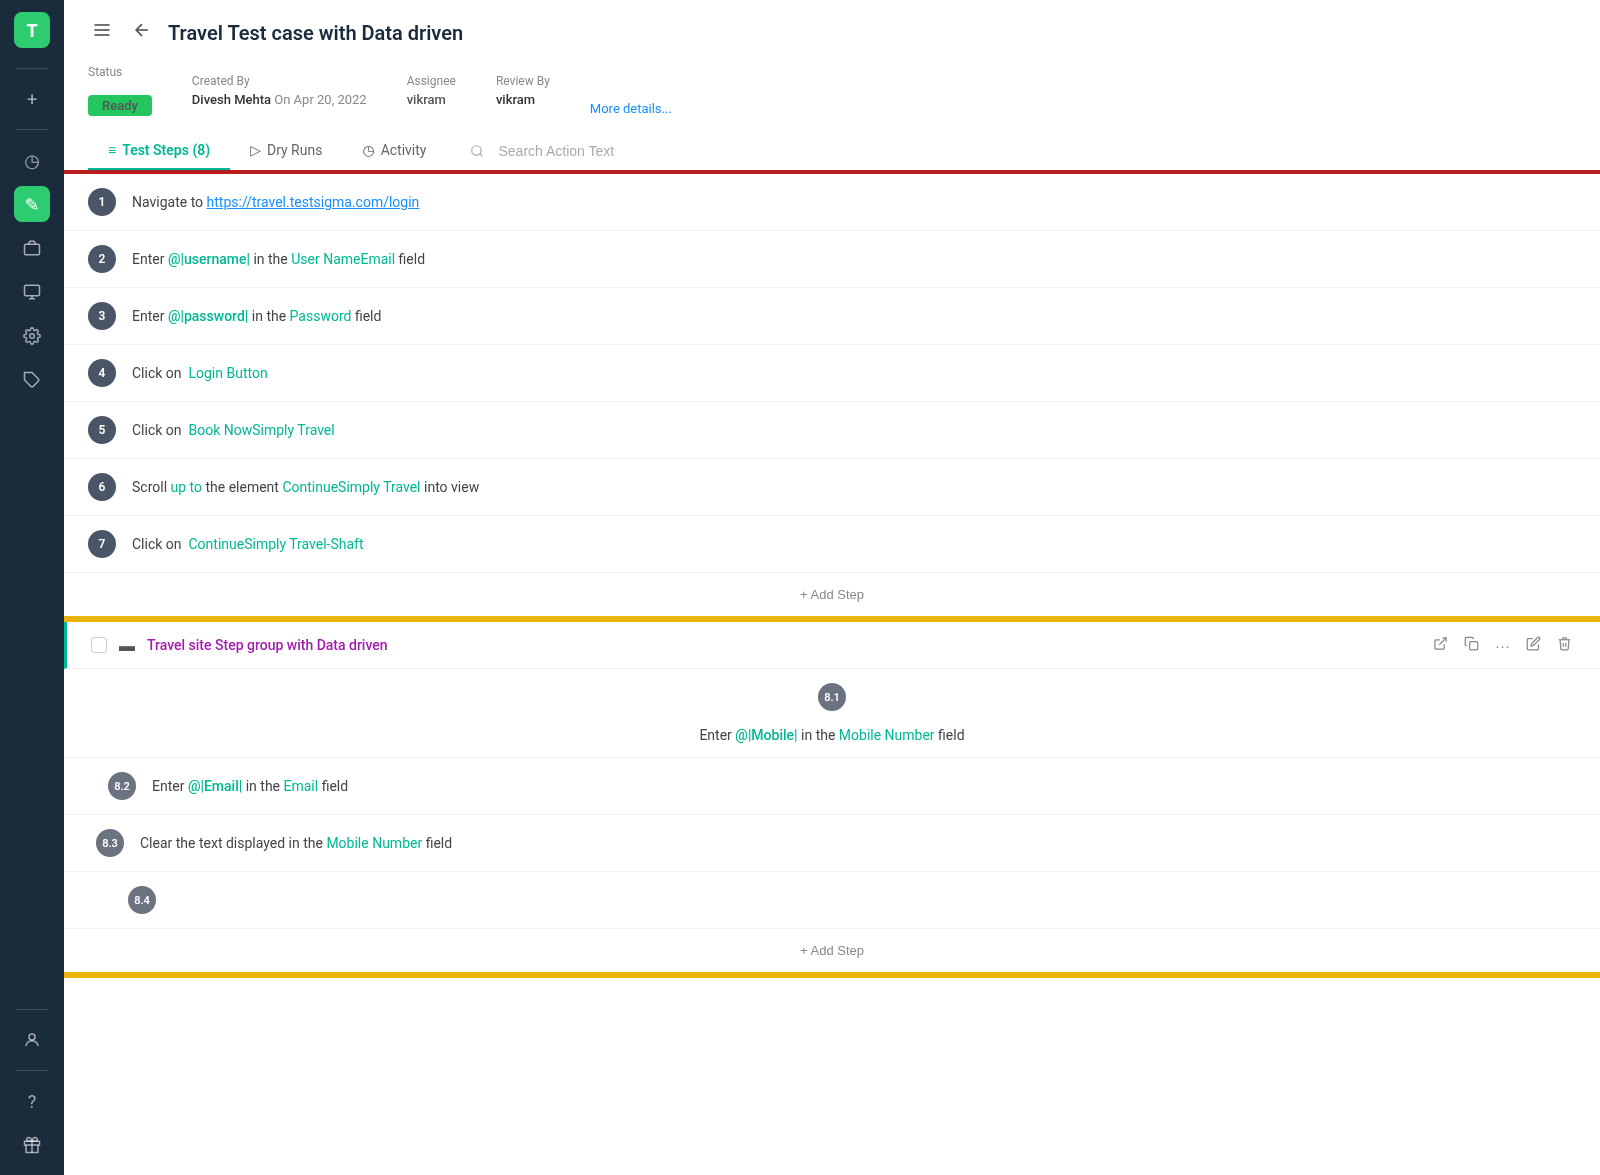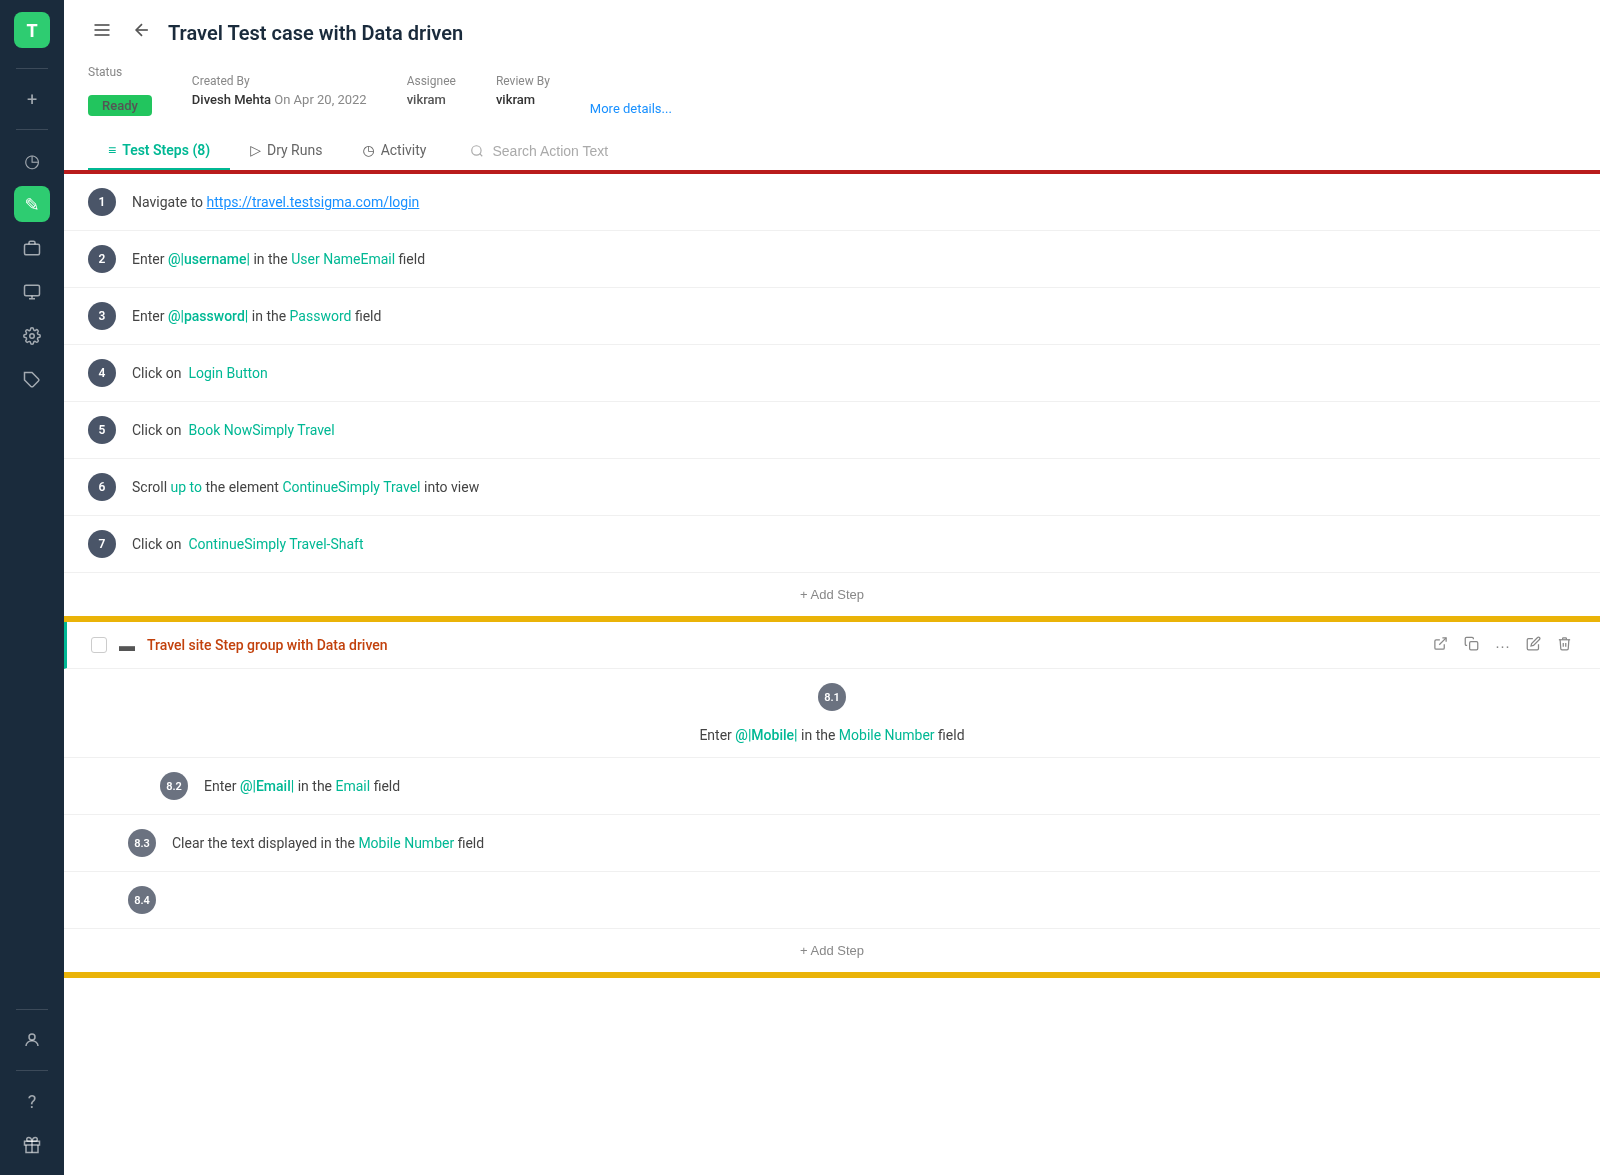--- a/index.html
+++ b/index.html
@@ -119,21 +119,21 @@
     }
     .tab.active {
       color: #00b894;
       border-bottom: 2px solid #00b894;
       font-weight: 600;
     }
     .tab-icon { font-size: 14px; }
     .search-tab {
       display: flex;
       align-items: center;
-      gap: 8px;
+      gap: 14px;
       padding: 8px 16px;
       color: #aaa;
       font-size: 14px;
       margin-left: 8px;
       justify-content: center;
     }
     .search-tab input {
       border: none;
       outline: none;
       color: #aaa;
@@ -219,21 +219,21 @@
     }
     .step-group-checkbox {
       width: 16px; height: 16px;
       border: 1px solid #ccc;
       border-radius: 3px;
       flex-shrink: 0;
     }
     .step-group-label {
       flex: 1;
       font-size: 14px;
-      color: #c2410c;
+      color: #a21caf;
       font-weight: 500;
     }
     .step-group-actions {
       display: flex;
       gap: 8px;
       align-items: center;
     }
     .step-group-action-btn {
       background: none;
       border: none;
@@ -460,28 +460,28 @@
       </div>
     </div>
 
     <div class="step-row" style=" flex-direction: column;">
       <div class="step-number sub">8.1</div>
       <div class="step-text">
         Enter <span class="step-param">@|Mobile|</span> in the <a class="step-link" href="#">Mobile Number</a> field
       </div>
     </div>
 
-    <div class="step-row" style="padding-left: 96px;">
+    <div class="step-row" style="padding-left: 44px;">
       <div class="step-number sub">8.2</div>
       <div class="step-text">
         Enter <span class="step-param">@|Email|</span> in the <a class="step-link" href="#">Email</a> field
       </div>
     </div>
 
-    <div class="step-row" style="padding-left: 64px;">
+    <div class="step-row" style="padding-left: 32px;">
       <div class="step-number sub">8.3</div>
       <div class="step-text">
         Clear the text displayed in the <a class="step-link" href="#">Mobile Number</a> field
       </div>
     </div>
 
     <div class="step-row" style="padding-left: 64px;">
       <div class="step-number sub">8.4</div>
     </div>
 

